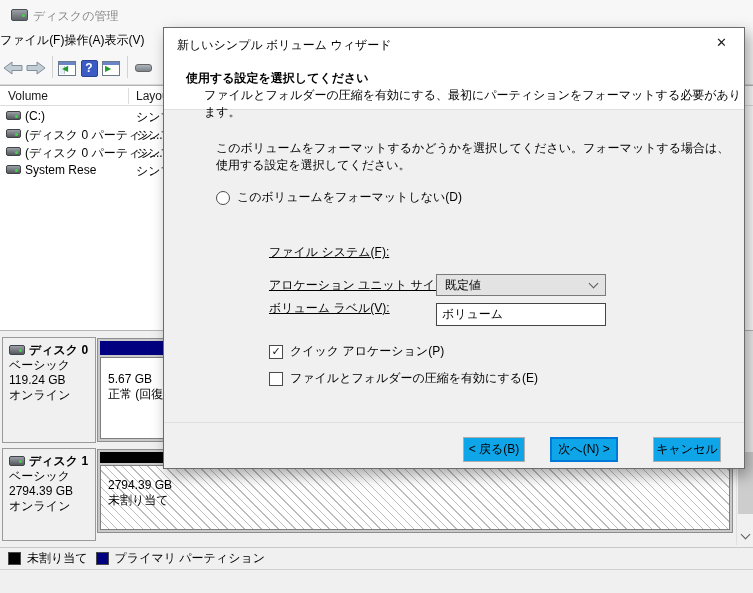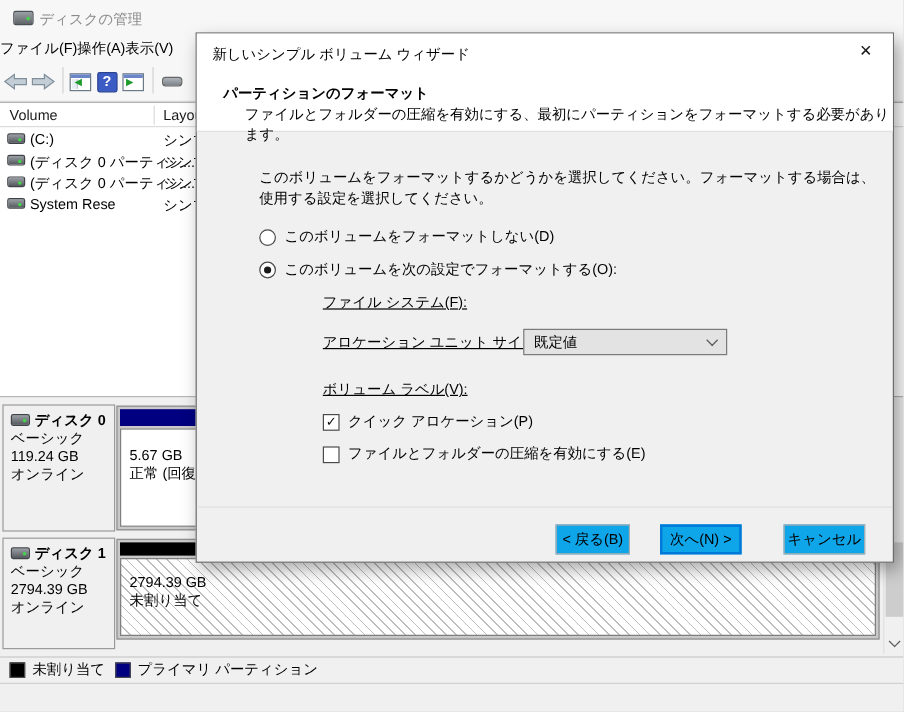--- a/index.html
+++ b/index.html
@@ -228,44 +228,41 @@
     <span>プライマリ パーティション</span>
   </div>
   <div class="abs statusbar"></div>
 
   <div class="abs dialog">
     <div class="dlg-top">
       <div class="dlg-title">新しいシンプル ボリューム ウィザード</div>
       <div class="dlg-close">
           <span>✕</span>
         </div>
-      <div class="hdr-title">パーティションのフォーマット</div>
+      <div class="hdr-title">使用する設定を選択してください</div>
       <div class="hdr-sub">ファイルとフォルダーの圧縮を有効にする、最初にパーティションをフォーマットする必要があります。</div>
     </div>
 
     <div class="body-text">このボリュームをフォーマットするかどうかを選択してください。フォーマットする場合は、使用する設定を選択してください。</div>
 
     <div class="radio-row" style="top:161px">
       <span class="radio"></span>
       <span>このボリュームをフォーマットしない(D)</span>
-    </div>
-    <div class="radio-row" style="top:188px">
-      <span class="radio sel"></span>
-      <span>このボリュームを次の設定でフォーマットする(O):</span>
     </div>
 
     <div class="field-label" style="top:216px">ファイル システム(F):</div>
 
     <div class="field-label" style="top:249px">アロケーション ユニット サイズ(A):</div>
     <div class="combo" style="top:246px">
       <span>既定値</span>
       <span class="chev"></span>
     </div>
 
-    <div class="field-label" style="top:288px">ボリューム ラベル(V):</div>
+    <div class="field-label" style="top:272px">ボリューム ラベル(V):</div>
+    <input class="textbox" style="top: 275px;" type="text" value="ボリューム">
 
     <div class="check-row" style="top:315px">
       <span class="checkbox">✓</span>
       <span>クイック アロケーション(P)</span>
     </div>
     <div class="check-row" style="top:342px">
       <span class="checkbox"></span>
       <span>ファイルとフォルダーの圧縮を有効にする(E)</span>
     </div>
 

